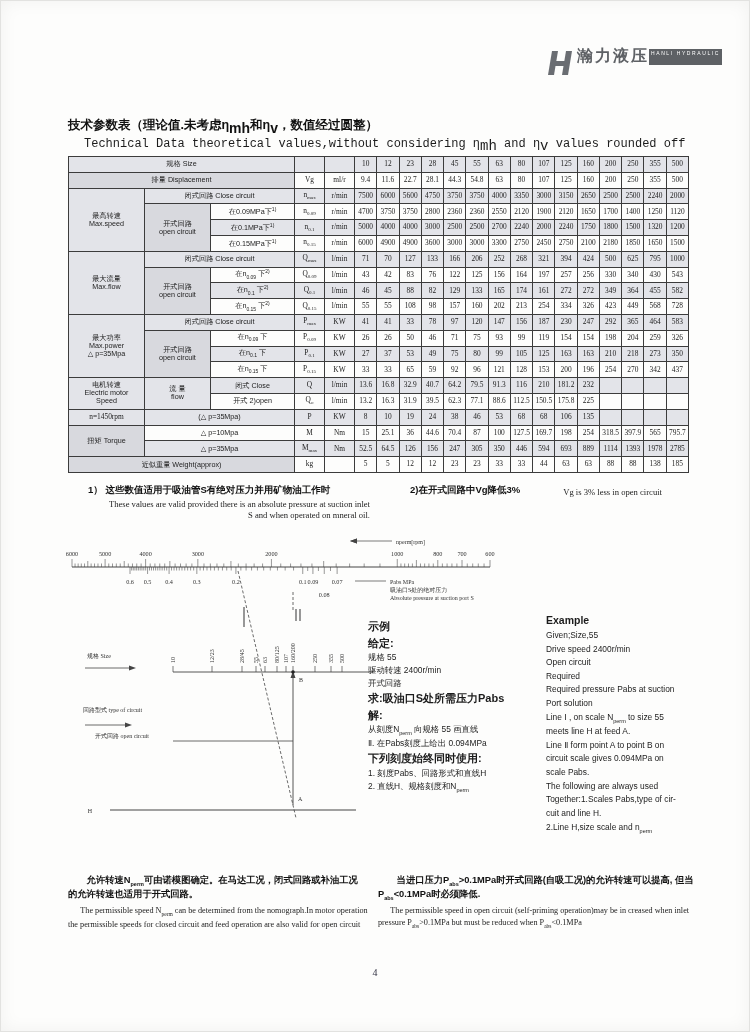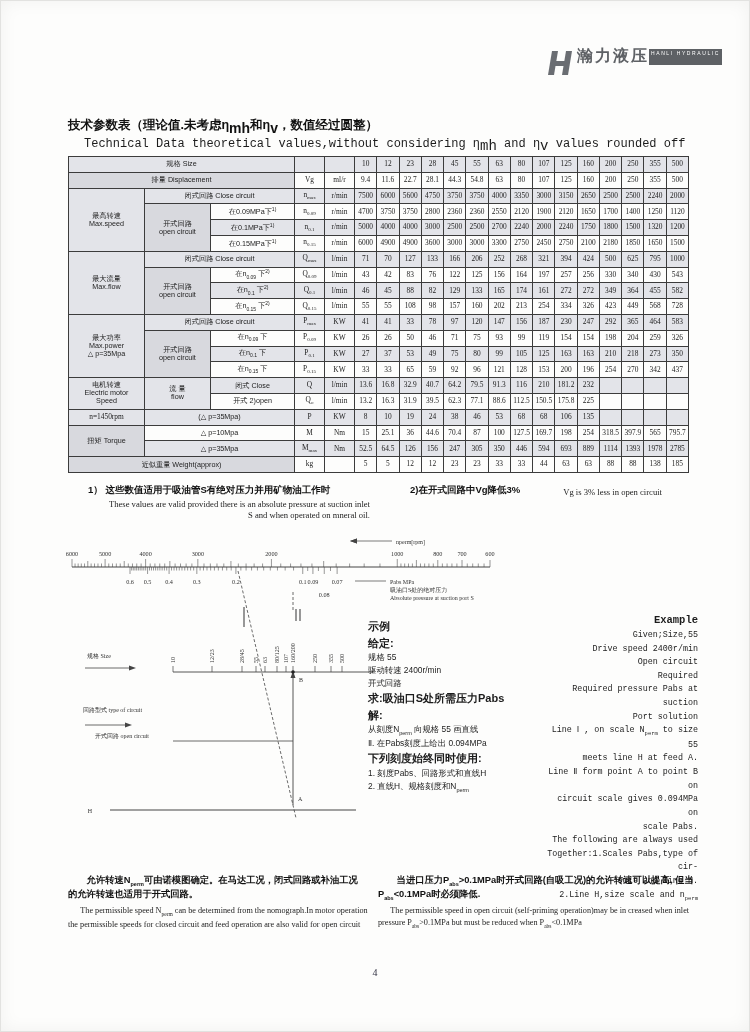--- a/index.html
+++ b/index.html
@@ -30,21 +30,21 @@
   
   .note-cn{position:absolute;font-size:9.5px;font-weight:bold;color:#111;}
   .note-en{position:absolute;font-size:8.6px;font-family:"Liberation Serif",serif;line-height:1.25;text-align:right;}
   
   svg.nomo{position:absolute;left:60px;top:535px;overflow:visible;}
   svg.nomo text{font-family:"Liberation Serif",serif;fill:#333;}
   .nl{font-size:6.2px;text-anchor:middle;}
   .ns{font-size:6px;}
   
   .ex-cn{position:absolute;left:368px;top:612px;width:182px;margin-top:6px;}
-  .ex-en{position:absolute;left:546px;top:612px;width:152px;font-family:Liberation Mono, monospace;text-align:right;}
+  .ex-en{position:absolute;left:546px;top:612px;width:152px;font-family:Liberation Sans, sans-serif;}
   .ex-cn .ln{font-size:8.4px;line-height:1.55;}
   .ex-cn .ln.b{font-size:11px;font-weight:bold;line-height:1.5;}
   .ex-en .ln{font-size:8.4px;line-height:1.62;}
   .ex-en .ln.b{font-size:10.5px;font-weight:bold;}
   .ln sub{font-size:5.5px;}
   
   .foot-cn{position:absolute;font-size:9.3px;font-weight:bold;line-height:1.5;text-indent:2em;color:#111;}
   .foot-en{position:absolute;font-size:8.2px;font-family:"Liberation Serif",serif;line-height:1.45;text-indent:1.5em;}
   .foot-cn sub,.foot-en sub{font-size:5.5px;}
   .pageno{position:absolute;left:0;right:0;top:967px;text-align:center;font-size:10px;

